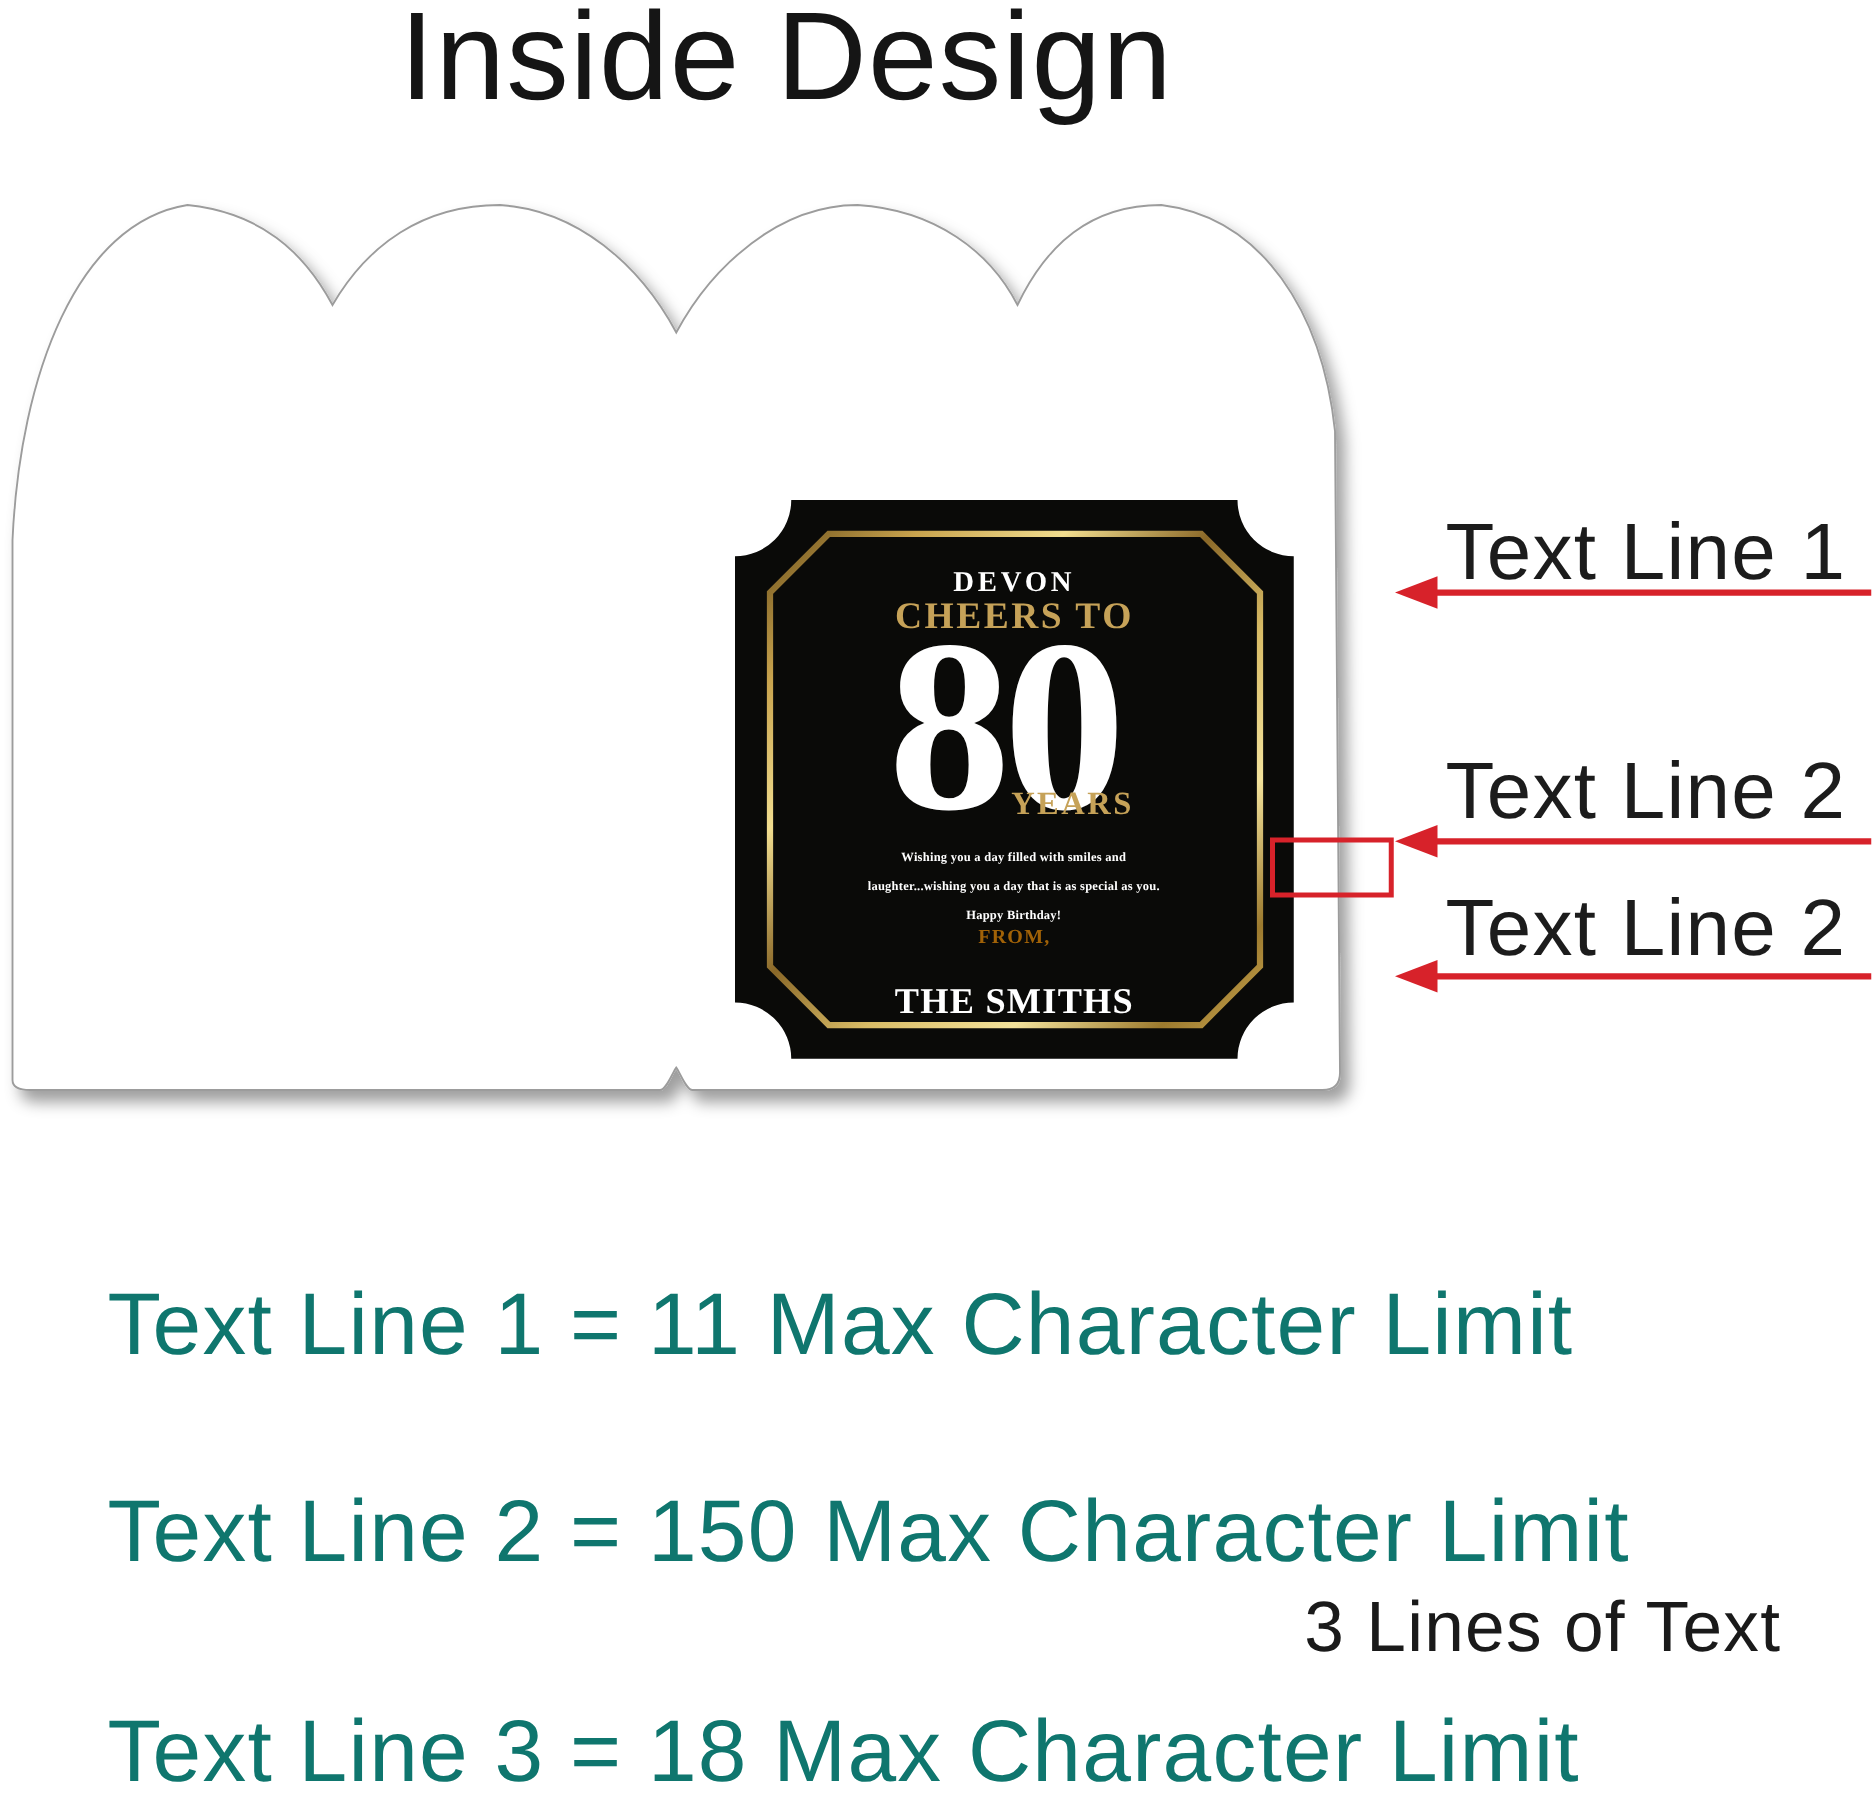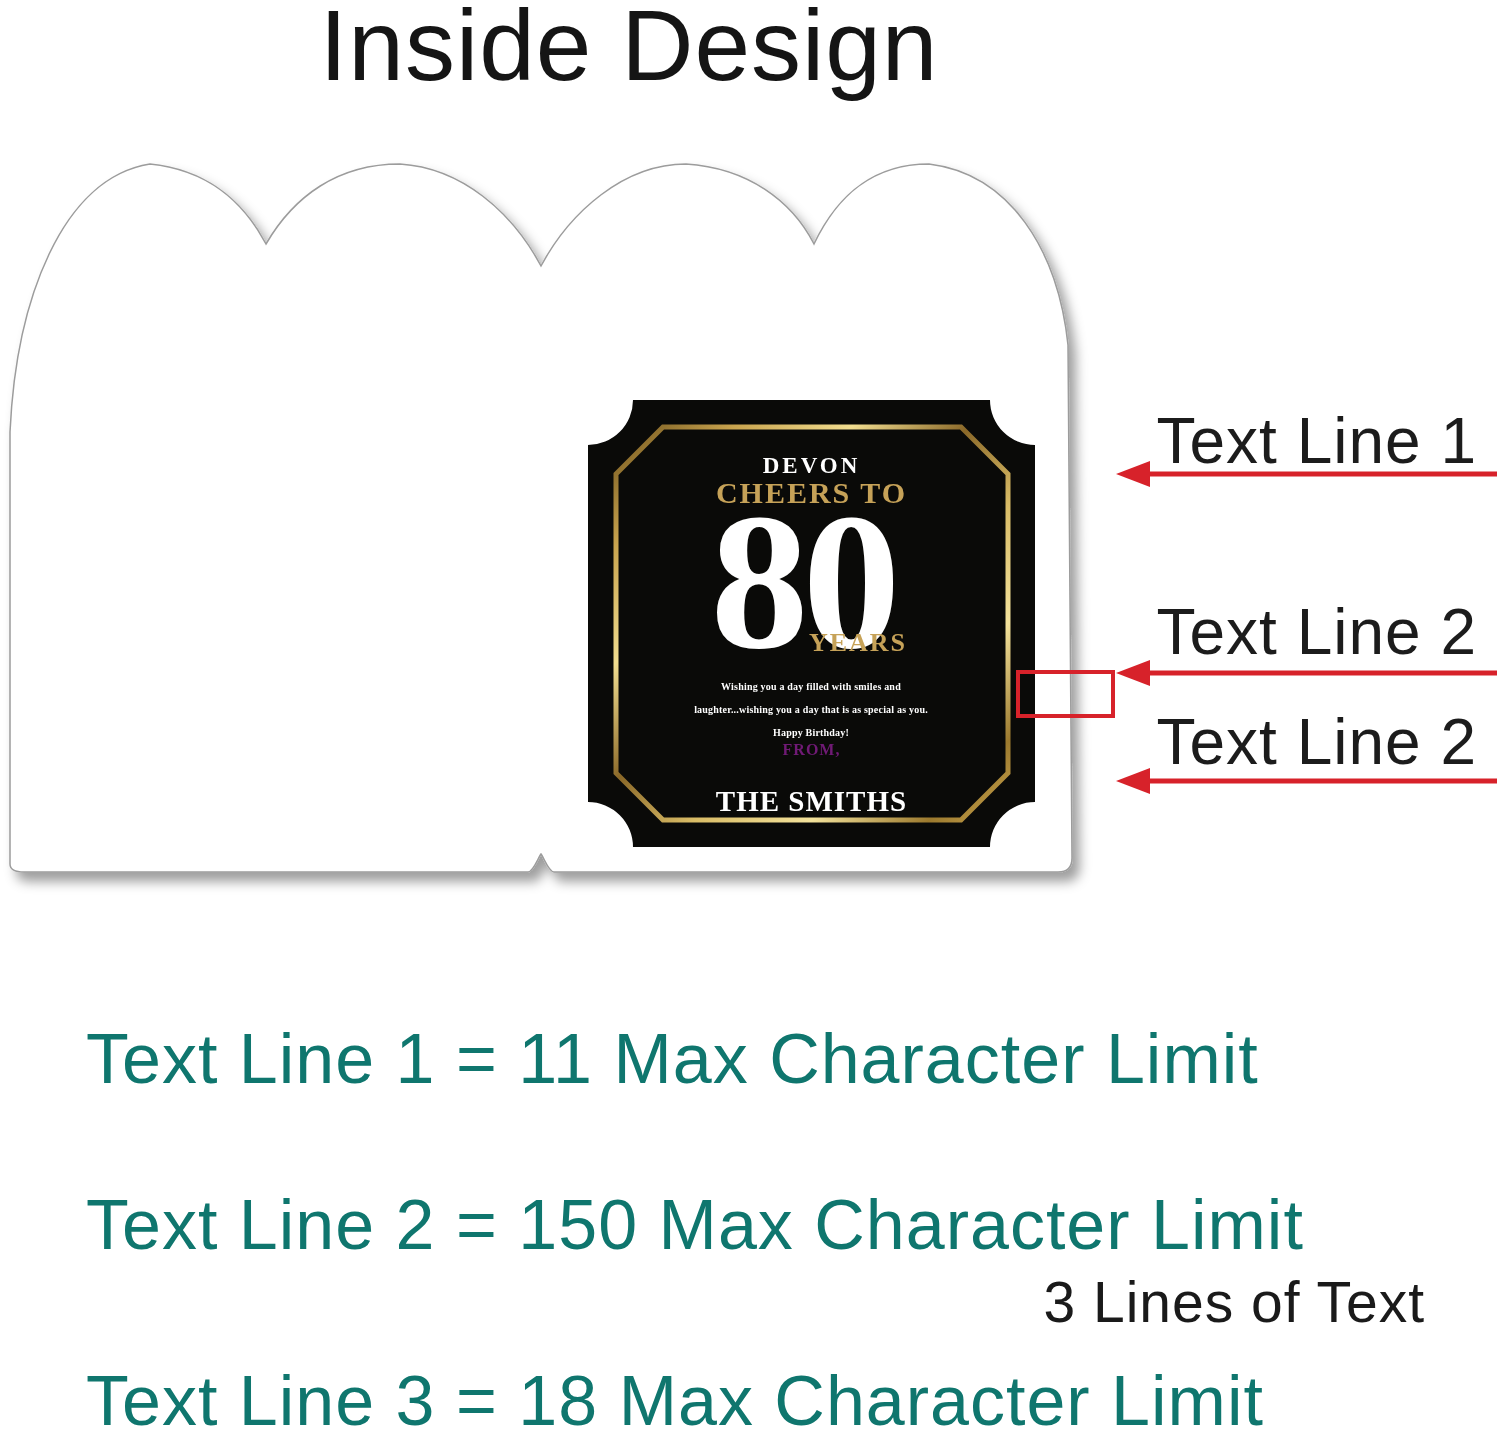--- a/index.html
+++ b/index.html
@@ -26,21 +26,21 @@
   .plaque-text{
     top:400px;left:588px;width:447px;height:447px;
     font-family:"Liberation Serif", serif;font-weight:bold;
     text-align:center;color:#ffffff;z-index:3;
   }
   .plq-name{top:53px;left:0;width:447px;font-size:23px;letter-spacing:3px;line-height:26px;}
   .plq-cheers{top:76px;left:0;width:447px;font-size:30px;letter-spacing:2px;line-height:34px;color:#c6a258;}
   .plq-age{top:101px;left:-9px;width:447px;font-size:196px;line-height:160px;letter-spacing:-6px;font-weight:bold;}
   .plq-years{top:227px;left:180px;width:180px;font-size:26px;letter-spacing:2px;line-height:32px;color:#c6a258;}
   .plq-msg{top:275px;left:23px;width:400px;font-size:10px;line-height:23px;letter-spacing:0.2px;}
-  .plq-from{top:340px;left:0;width:447px;font-size:16px;letter-spacing:1px;line-height:20px;color:#701a75;}
+  .plq-from{top:340px;left:0;width:447px;font-size:16px;letter-spacing:1px;line-height:20px;color:#a16207;}
   .plq-fromname{top:352px;left:0;width:447px;font-size:29px;letter-spacing:1px;line-height:34px;margin-top:32px;}
 
   
   .anno-label{
     right:23px;text-align:right;white-space:nowrap;
     font-size:64px;line-height:72px;color:#1c1c1c;letter-spacing:1px;
   }
   .anno-1{top:405px;}
   .anno-2{top:596px;}
   .anno-3{top:706px;}

